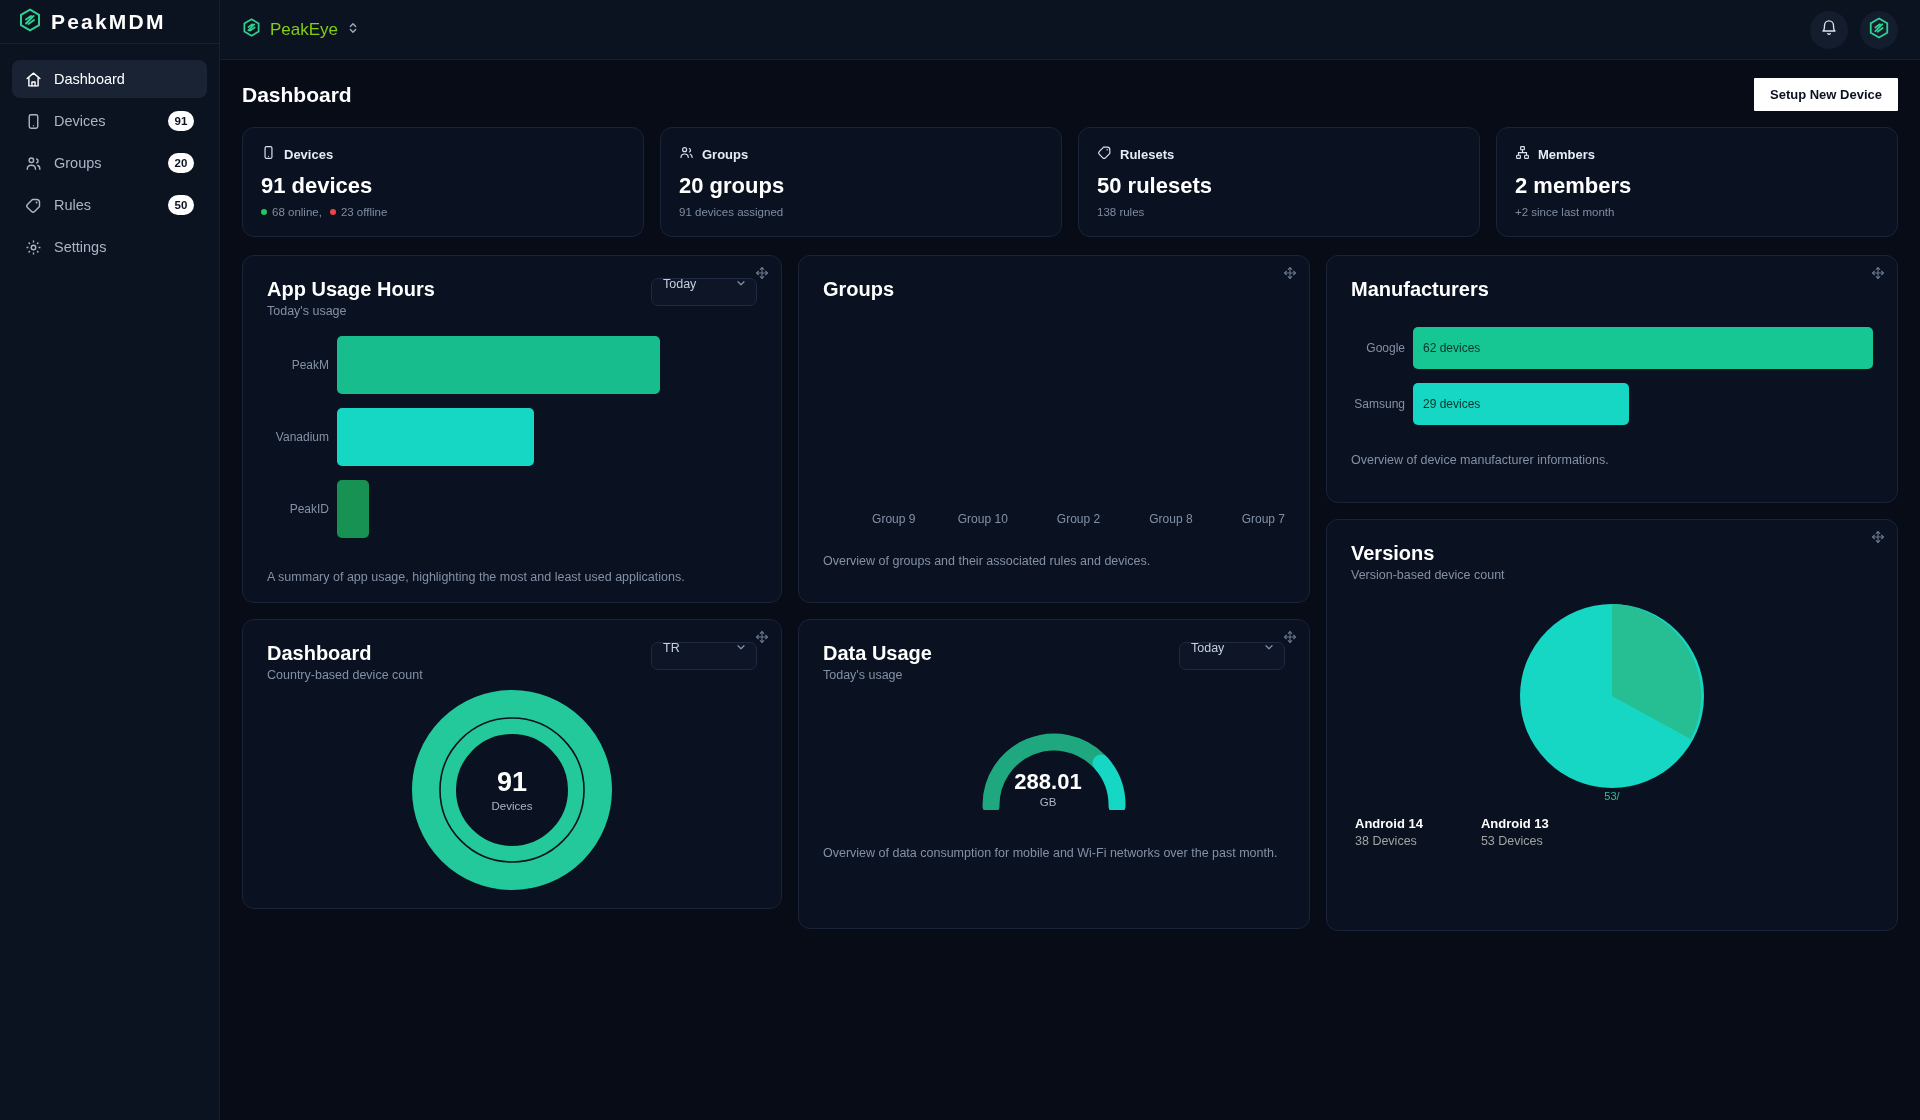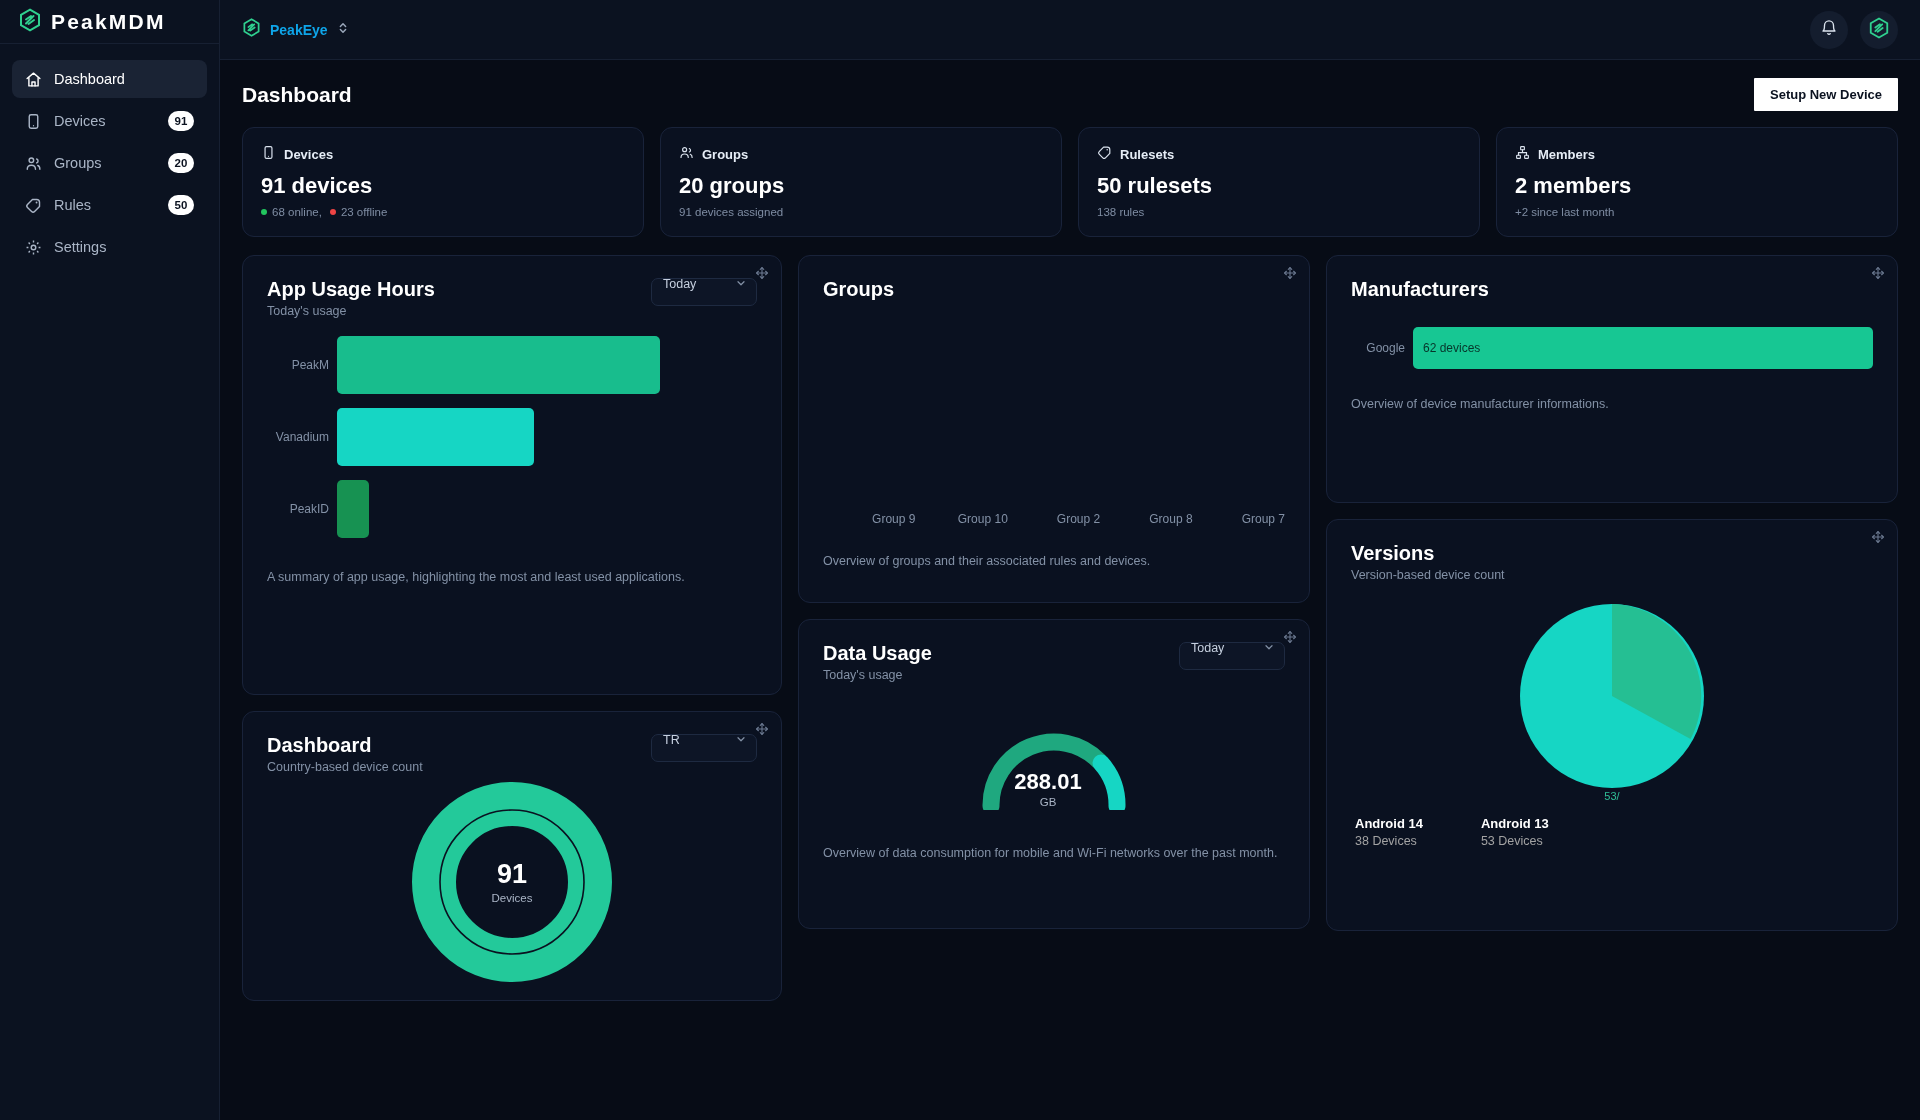--- a/index.html
+++ b/index.html
@@ -41,21 +41,21 @@
   .nav-ico { width: 17px; height: 17px; display: block; color: #aab5c6; }
   .nav-item.active .nav-ico { color: #ffffff; }
 
   
   .main { flex: 1; display: flex; flex-direction: column; min-width: 0; }
   .topbar {
     height: 60px; display: flex; align-items: center;
     padding: 0 22px; border-bottom: 1px solid #172032; background: #0b1220;
   }
   .tenant { display: flex; align-items: center; gap: 9px; cursor: pointer; }
-  .tenant-name { font-size: 14px; font-weight: 700; color: #0ea5e9; }
+  .tenant-name { font-size: 17px; font-weight: 400; color: #84cc16; }
   .topbar-right { margin-left: auto; display: flex; align-items: center; gap: 12px; }
   .round-btn {
     width: 38px; height: 38px; border-radius: 50%;
     background: #141d2e; display: flex; align-items: center; justify-content: center;
     cursor: pointer;
   }
   .avatar-btn { background: #141d2e; }
 
   .content { flex: 1; padding: 18px 22px 0 22px; overflow: hidden; }
   .page-head { display: flex; align-items: center; margin-bottom: 16px; }
@@ -326,21 +326,21 @@
           </div>
           <div class="stat-value">2 members</div>
           <div class="stat-sub">+2 since last month</div>
         </div>
       </section>
 
       <section class="grid">
 
         <div class="col">
 
-          <div class="panel" style="height:440px">
+          <div class="panel" style="height:348px">
             <span class="drag">
               <svg width="14" height="14" viewBox="0 0 24 24" fill="none" stroke="currentColor" stroke-width="1.9" stroke-linecap="round" stroke-linejoin="round">
                   <path d="M12 2.8v18.4M2.8 12h18.4"></path>
                   <path d="m9 5.8 3-3 3 3M9 18.2l3 3 3-3M5.8 9l-3 3 3 3M18.2 9l3 3-3 3"></path>
                 </svg>
             </span>
             <div class="panel-headrow">
               <div>
                 <div class="panel-title">App Usage Hours</div>
                 <div class="panel-sub">Today's usage</div>
@@ -512,20 +512,28 @@
 
             <div class="hbars" style="margin-top:26px;gap:14px">
               <div class="hbar-row">
                 <span class="hbar-label" style="width:54px">Google</span>
                 <div class="hbar-track" style="margin-left:8px">
                   <div class="hbar" style="width:100%;height:42px;background:#17c793">
                     <span class="hbar-inline">62 devices</span>
                   </div>
                 </div>
               </div>
+              <div class="hbar-row">
+                <span class="hbar-label" style="width:54px">Samsung</span>
+                <div class="hbar-track" style="margin-left:8px">
+                  <div class="hbar" style="width:47%;height:42px;background:#16d6c4">
+                    <span class="hbar-inline">29 devices</span>
+                  </div>
+                </div>
+              </div>
             </div>
 
             <div class="panel-desc" style="margin-top:26px">Overview of device manufacturer informations.</div>
           </div>
 
           <div class="panel" style="height:412px">
             <span class="drag">
               <svg width="14" height="14" viewBox="0 0 24 24" fill="none" stroke="currentColor" stroke-width="1.9" stroke-linecap="round" stroke-linejoin="round">
                   <path d="M12 2.8v18.4M2.8 12h18.4"></path>
                   <path d="m9 5.8 3-3 3 3M9 18.2l3 3 3-3M5.8 9l-3 3 3 3M18.2 9l3 3-3 3"></path>

